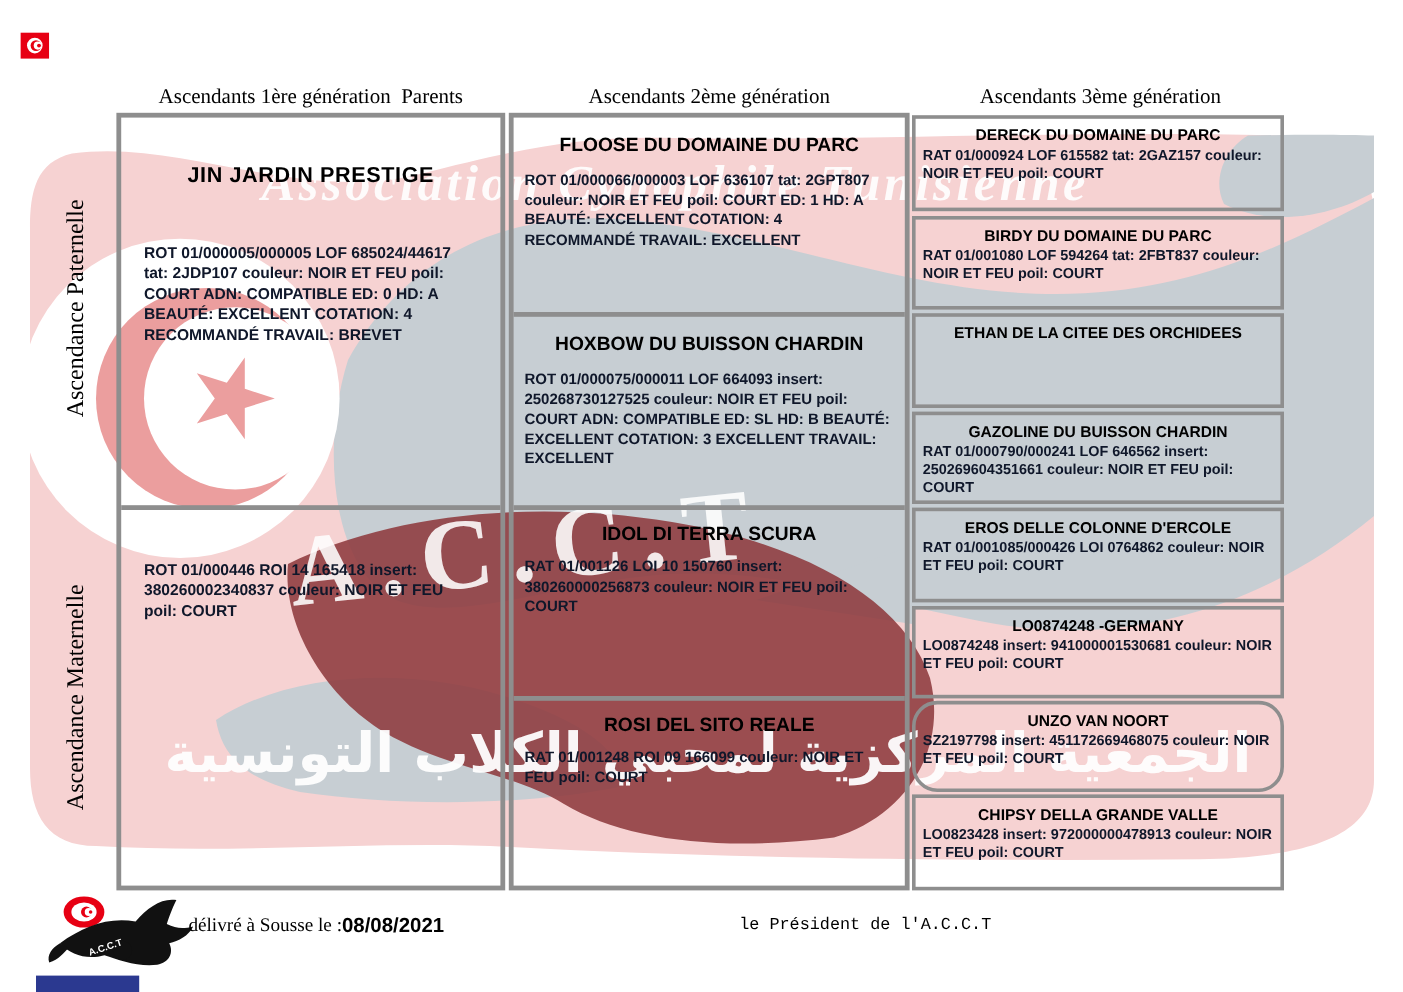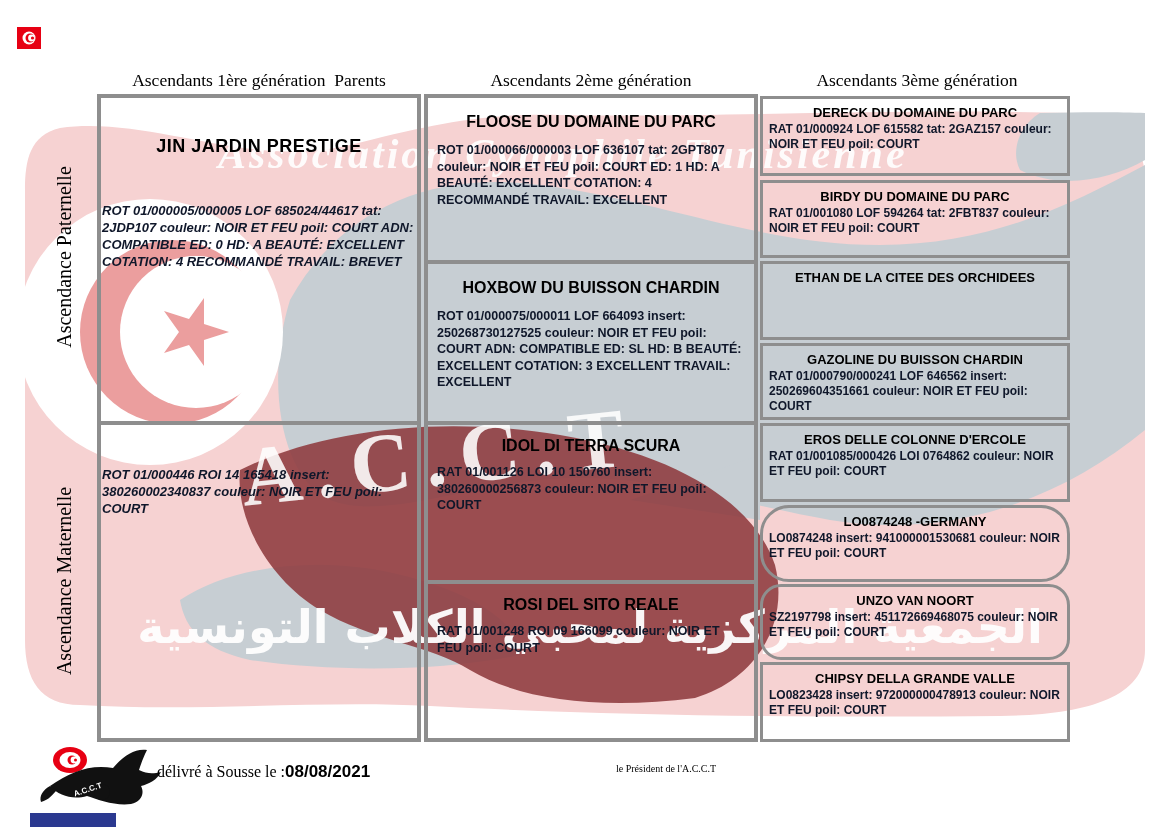--- a/index.html
+++ b/index.html
@@ -34,37 +34,37 @@
   
   .colbox{position:absolute;z-index:3;border:4px solid var(--border-gray,#8e8e8e);}
   .col1{left:97px;top:94px;width:316px;height:640px;}
   .col2{left:424px;top:94px;width:326px;height:640px;}
   .divider{position:absolute;left:0;width:100%;height:4px;background:var(--border-gray,#8e8e8e);}
   .sec{position:absolute;left:0;width:100%;}
   .cell3{position:absolute;left:760px;width:304px;z-index:3;border:3px solid var(--border-gray,#8e8e8e);}
   .title{font-weight:bold;text-align:center;color:#000;}
   .details{font-weight:bold;text-align:left;color:#0f172a;}
   .g1 .title{font-size:18px;letter-spacing:.5px;margin-top:38px;}
-  .g1 .details{font-size:13px;line-height:1.3;padding:0 1px;margin-top:46px;font-style:italic;}
+  .g1 .details{font-size:13px;line-height:1.3;padding:0 19px;margin-top:46px;}
   .g1b .title{margin-top:30px;}
   .g1b .details{margin-top:42px;}
   .g2 .title{font-size:16px;margin-top:15px;}
   .g2 .details{font-size:12.5px;line-height:1.32;padding:0 9px;margin-top:11px;}
   .g2c .title,.g2d .title{margin-top:12px;}
   .g2c .details,.g2d .details{margin-top:9px;}
   .cell3 .title{font-size:13px;margin-top:6px;}
   .cell3 .details{font-size:12px;line-height:1.25;padding:0 6px;margin-top:2px;}
   
   .flag-top{position:absolute;left:17px;top:27px;z-index:4;}
   .logo{position:absolute;left:35px;top:742px;z-index:4;}
   .f-issued{position:absolute;left:157px;top:763px;z-index:4;
      font-family:"Liberation Serif",serif;font-size:16px;color:#000;}
   .f-date{position:absolute;left:285px;top:762px;z-index:4;font-weight:bold;font-size:17px;color:#000;}
   .f-pres{position:absolute;left:616px;top:763px;z-index:4;
-     font-family:Liberation Serif, serif;font-size:10px;color:#000;}
+     font-family:Liberation Mono, monospace;font-size:14px;color:#000;}
   .navybar{position:absolute;left:30px;top:813px;width:86px;height:14px;z-index:4;
      background:var(--footer-bar-navy,#2b3990);}
 </style>
 </head>
 <body>
 
 <div class="page">
 
   <svg class="bg" width="1169" height="827" viewBox="0 0 1169 827">
     <path class="pinkflag" d="M 60,128 C 30,135 25,160 25,190 L 25,640 C 25,680 40,705 80,705
@@ -152,21 +152,21 @@
     <div class="title">ETHAN DE LA CITEE DES ORCHIDEES</div>
   </div>
   <div class="cell3" style="top:343px;height:71px;">
     <div class="title">GAZOLINE DU BUISSON CHARDIN</div>
     <div class="details">RAT 01/000790/000241 LOF 646562 insert: 250269604351661 couleur: NOIR ET FEU poil: COURT</div>
   </div>
   <div class="cell3" style="top:423px;height:73px;">
     <div class="title">EROS DELLE COLONNE D'ERCOLE</div>
     <div class="details">RAT 01/001085/000426 LOI 0764862 couleur: NOIR ET FEU poil: COURT</div>
   </div>
-  <div class="cell3" style="top:505px;height:71px;border-radius:29px;">
+  <div class="cell3" style="top:505px;height:71px;">
     <div class="title">LO0874248 -GERMANY</div>
     <div class="details">LO0874248 insert: 941000001530681 couleur: NOIR ET FEU poil: COURT</div>
   </div>
   <div class="cell3" style="top:584px;height:70px;border-radius:21px;">
     <div class="title">UNZO VAN NOORT</div>
     <div class="details">SZ2197798 insert: 451172669468075 couleur: NOIR ET FEU poil: COURT</div>
   </div>
   <div class="cell3" style="top:662px;height:74px;">
     <div class="title">CHIPSY DELLA GRANDE VALLE</div>
     <div class="details">LO0823428 insert: 972000000478913 couleur: NOIR ET FEU poil: COURT</div>

